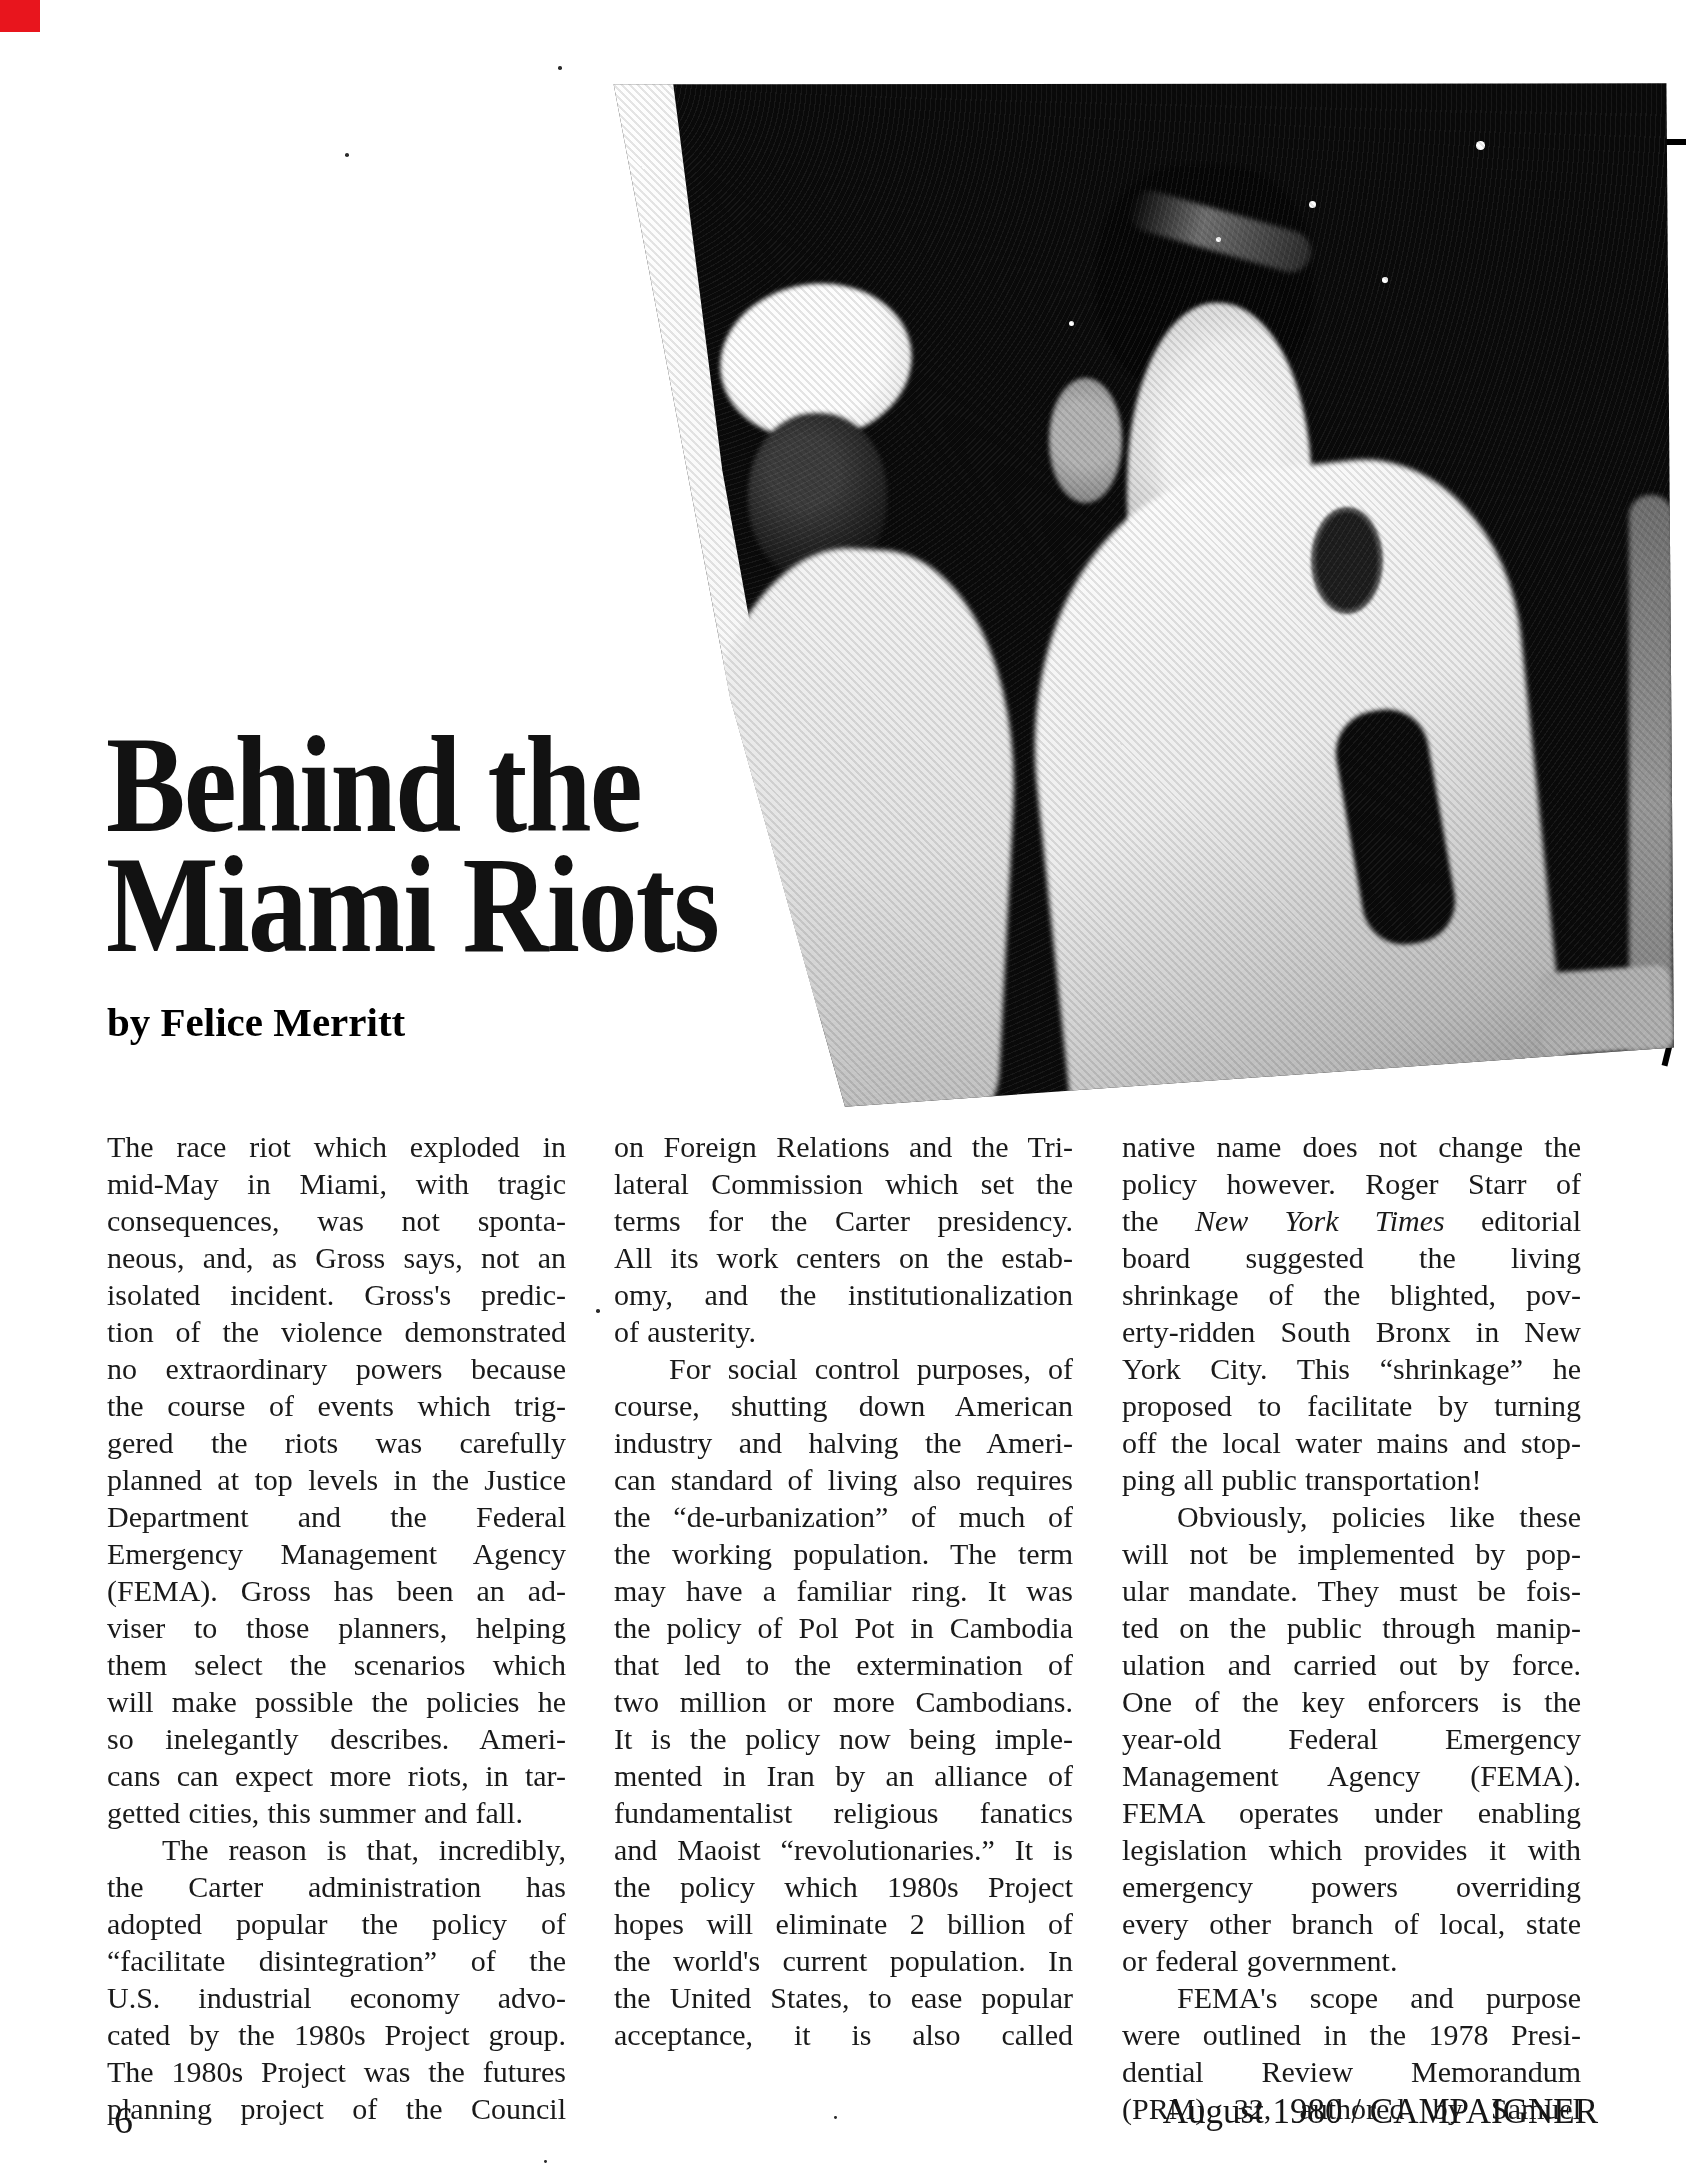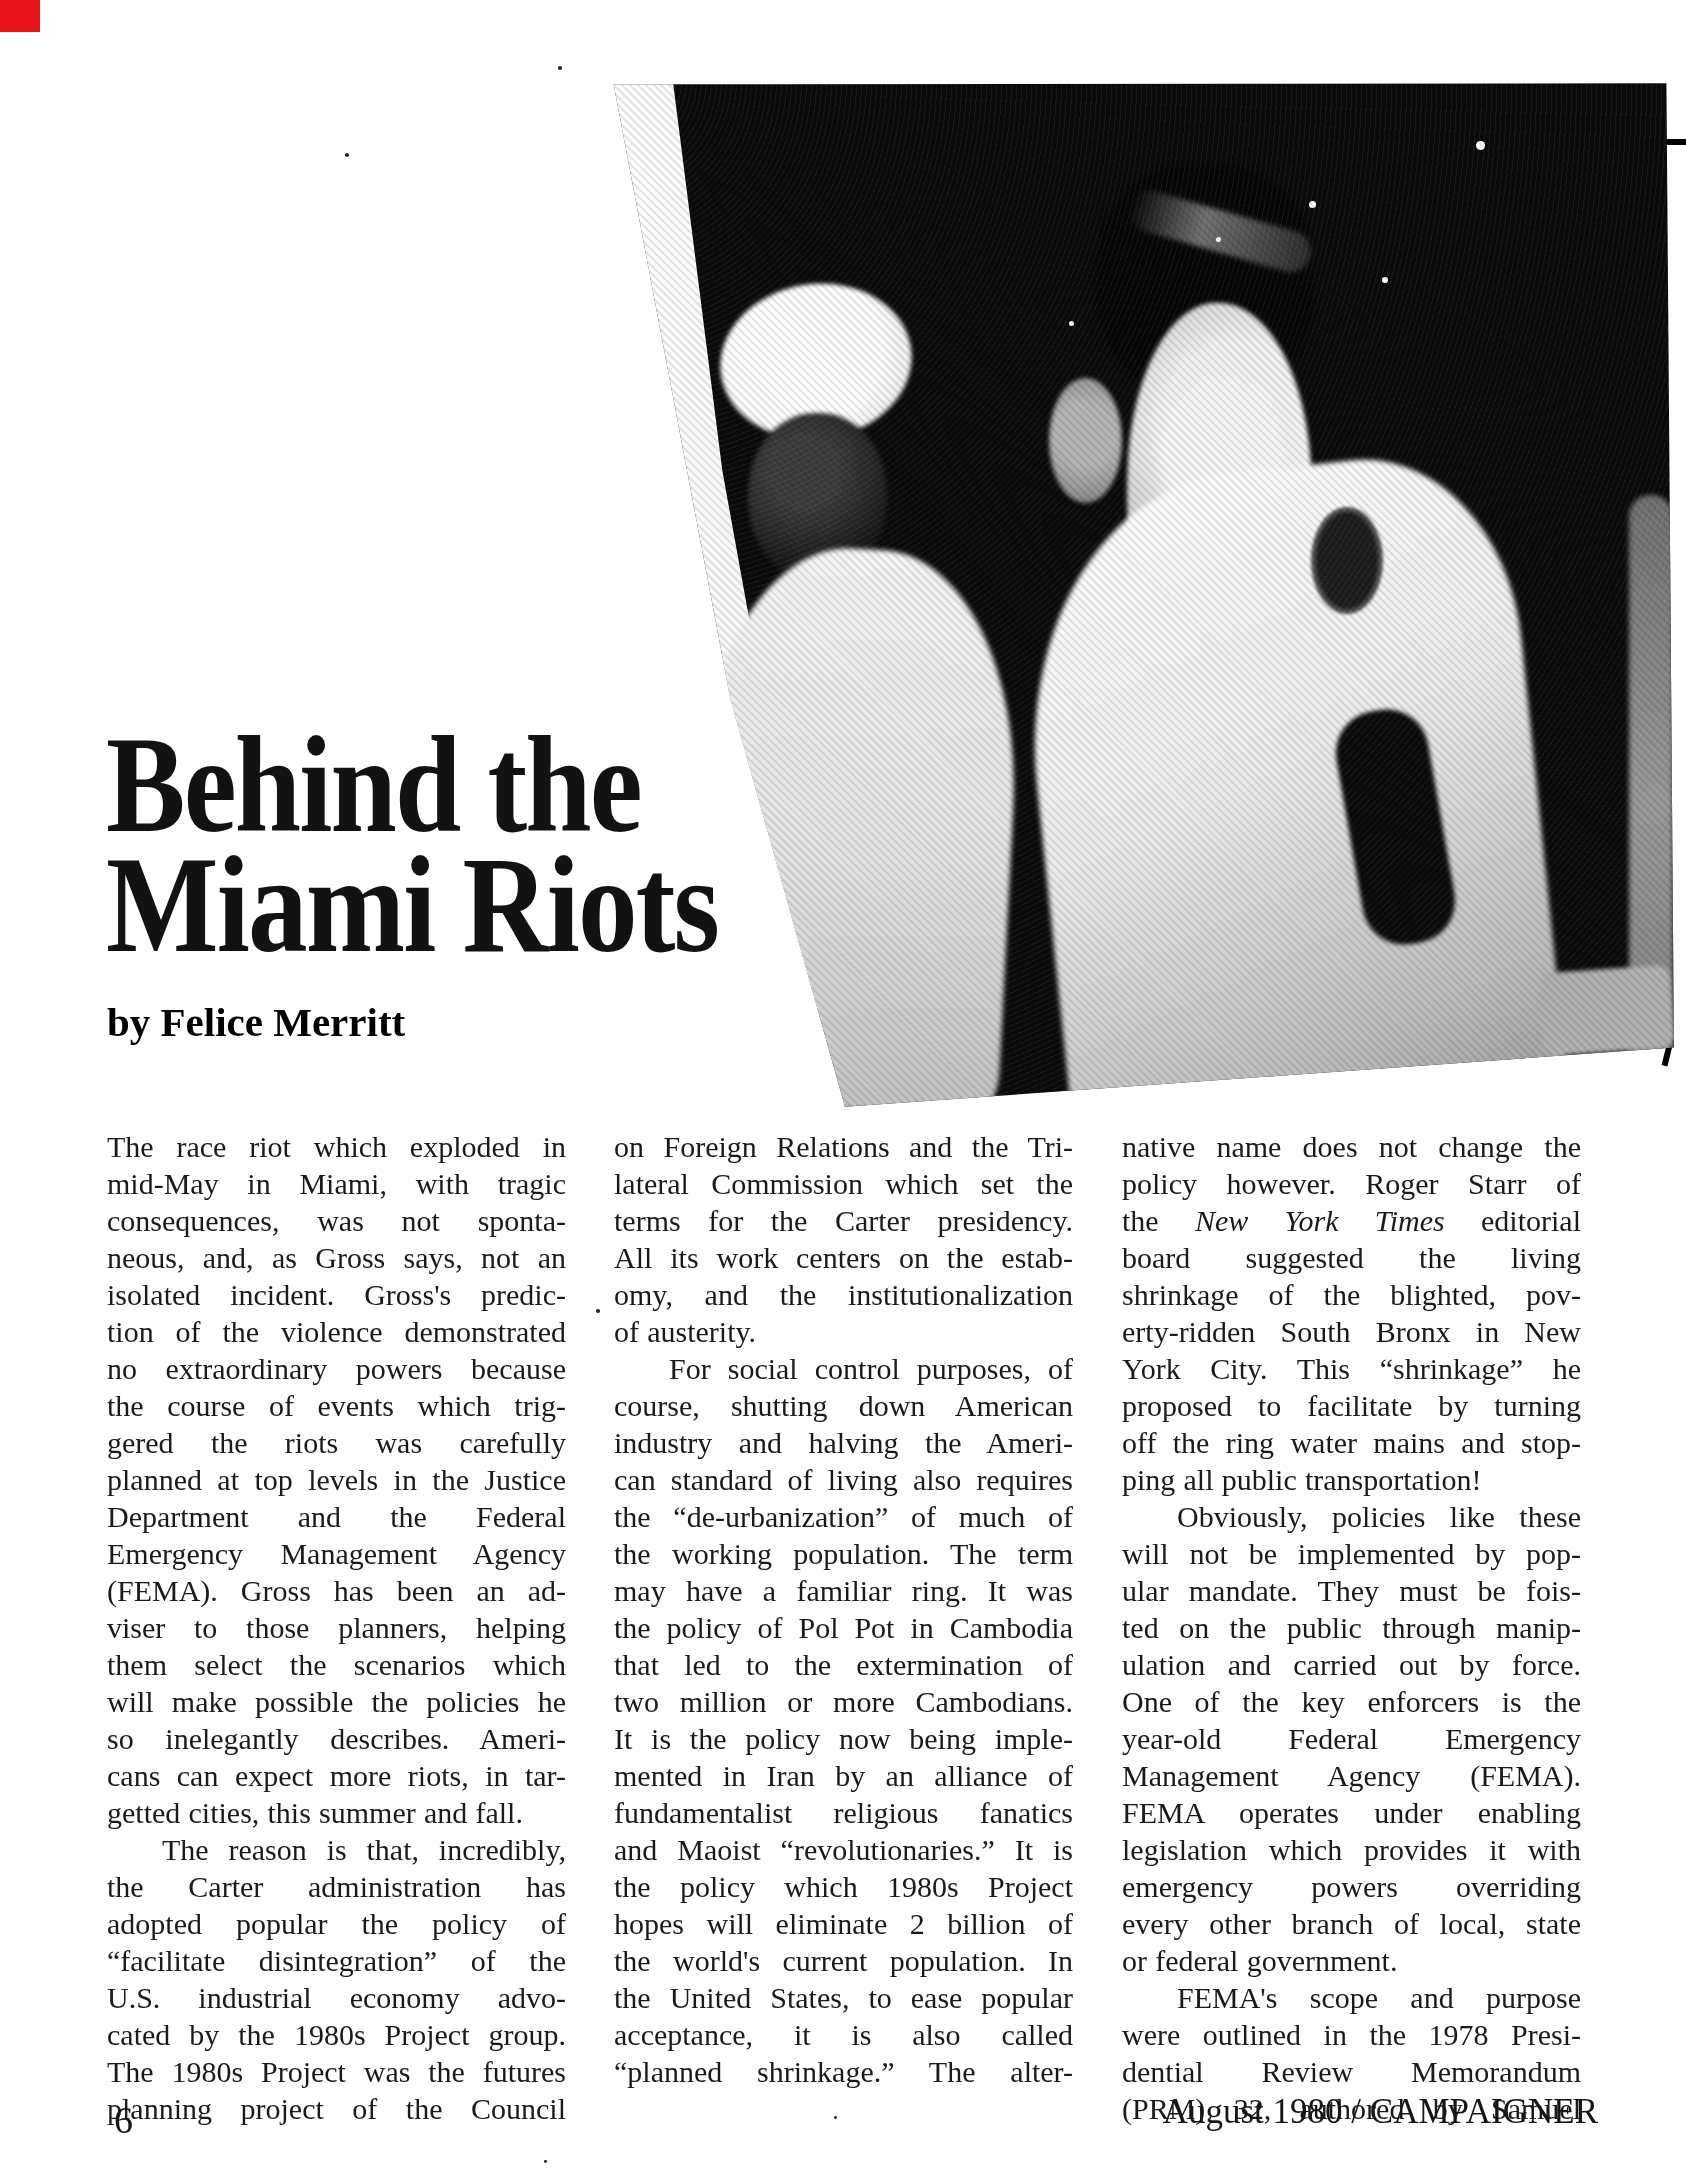--- a/index.html
+++ b/index.html
@@ -189,32 +189,31 @@
     <div class="line"><span>two million or more Cambodians.</span></div>
     <div class="line"><span>It is the policy now being imple-</span></div>
     <div class="line"><span>mented in Iran by an alliance of</span></div>
     <div class="line"><span>fundamentalist religious fanatics</span></div>
     <div class="line"><span>and Maoist “revolutionaries.” It is</span></div>
     <div class="line"><span>the policy which 1980s Project</span></div>
     <div class="line"><span>hopes will eliminate 2 billion of</span></div>
     <div class="line"><span>the world's current population. In</span></div>
     <div class="line"><span>the United States, to ease popular</span></div>
     <div class="line"><span>acceptance, it is also called</span></div>
-    <div class="line"><span>“planned shrinkage.” The alter-</span></div>
   </div>
 <div class="col col-2">
     <div class="line"><span>native name does not change the</span></div>
     <div class="line"><span>policy however. Roger Starr of</span></div>
     <div class="line"><span>the </span><i>New York Times</i><span> editorial</span></div>
     <div class="line"><span>board suggested the living</span></div>
     <div class="line"><span>shrinkage of the blighted, pov-</span></div>
     <div class="line"><span>erty-ridden South Bronx in New</span></div>
     <div class="line"><span>York City. This “shrinkage” he</span></div>
     <div class="line"><span>proposed to facilitate by turning</span></div>
-    <div class="line"><span>off the ring water mains and stop-</span></div>
+    <div class="line"><span>off the local water mains and stop-</span></div>
     <div class="line noj"><span>ping all public transportation!</span></div>
     <div class="line ind"><span>Obviously, policies like these</span></div>
     <div class="line"><span>will not be implemented by pop-</span></div>
     <div class="line"><span>ular mandate. They must be fois-</span></div>
     <div class="line"><span>ted on the public through manip-</span></div>
     <div class="line"><span>ulation and carried out by force.</span></div>
     <div class="line"><span>One of the key enforcers is the</span></div>
     <div class="line"><span>year-old Federal Emergency</span></div>
     <div class="line"><span>Management Agency (FEMA).</span></div>
     <div class="line"><span>FEMA operates under enabling</span></div>

